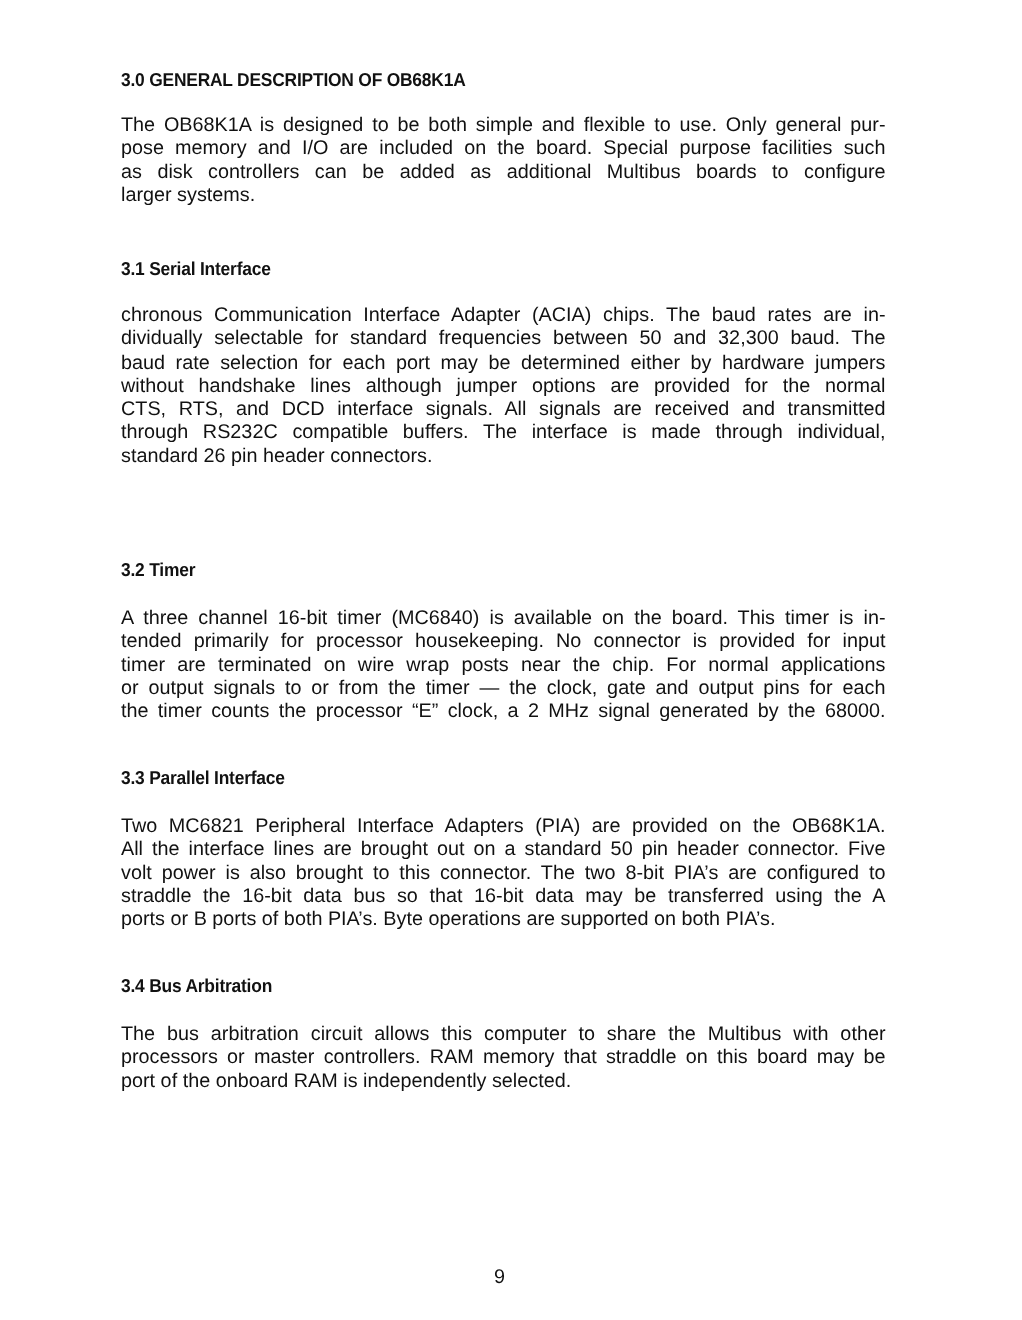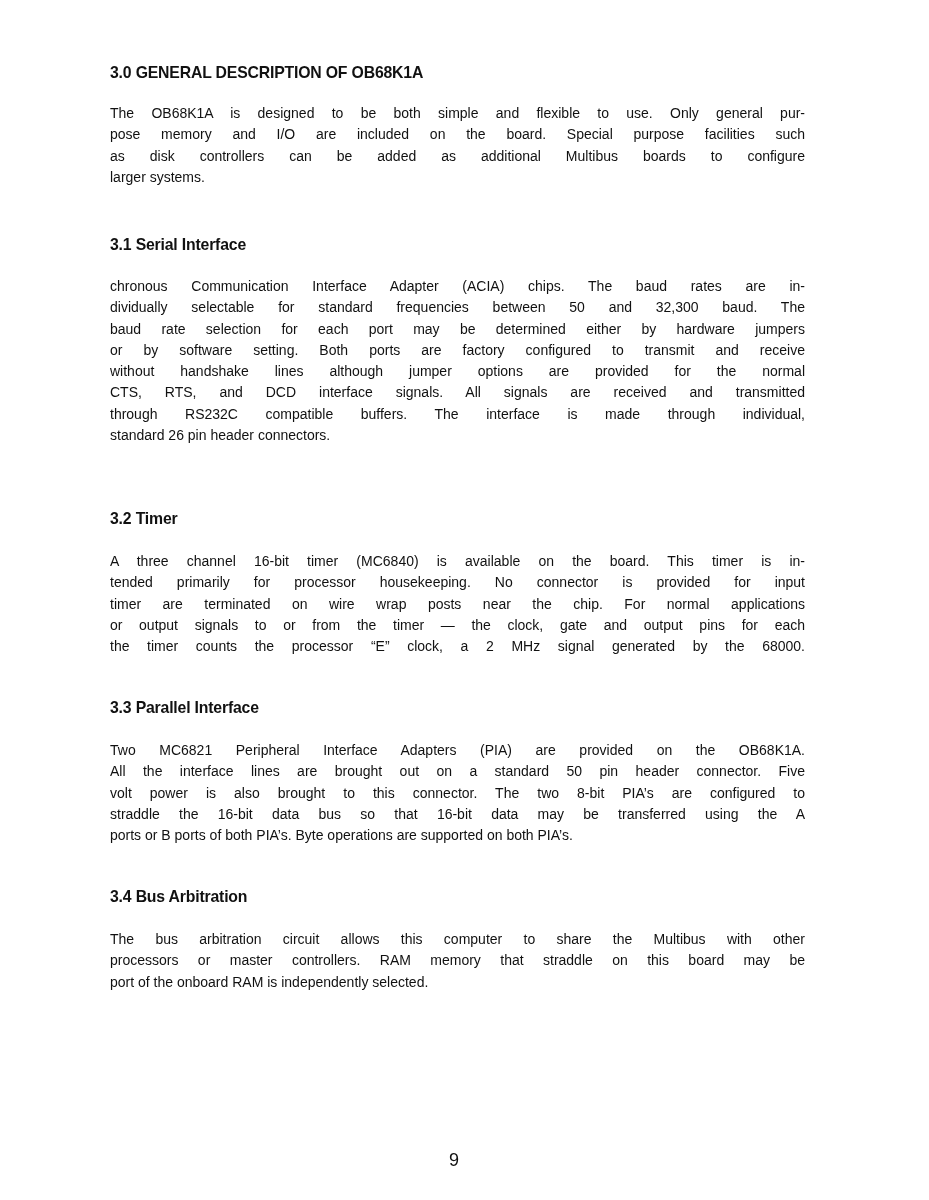--- a/index.html
+++ b/index.html
@@ -31,21 +31,21 @@
       letter-spacing: -0.2px;
       white-space: nowrap;
       color: #111111;
       transform: scaleX(0.93);
       transform-origin: left top;
     }
     .para {
       position: absolute;
       left: 110px;
       width: 695px;
-      font-size: 14px;
+      font-size: 18px;
       line-height: 21.3px;
       text-align: justify;
       color: #111111;
     }
     .para .line {
       display: block;
       text-align: justify;
       text-align-last: justify;
       white-space: nowrap;
       height: 21.3px;
@@ -73,21 +73,20 @@
     <span class="line">pose memory and I/O are included on the board. Special purpose facilities such</span>
     <span class="line">as disk controllers can be added as additional Multibus boards to configure</span>
     <span class="line last">larger systems.</span>
   </div>
 
   <div class="heading" style="top:235px;">3.1 Serial Interface</div>
   <div class="para" style="top:276px;">
     <span class="line">chronous Communication Interface Adapter (ACIA) chips. The baud rates are in-</span>
     <span class="line">dividually selectable for standard frequencies between 50 and 32,300 baud. The</span>
     <span class="line">baud rate selection for each port may be determined either by hardware jumpers</span>
-    <span class="line">or by software setting. Both ports are factory configured to transmit and receive</span>
     <span class="line">without handshake lines although jumper options are provided for the normal</span>
     <span class="line">CTS, RTS, and DCD interface signals. All signals are received and transmitted</span>
     <span class="line">through RS232C compatible buffers. The interface is made through individual,</span>
     <span class="line last">standard 26 pin header connectors.</span>
   </div>
 
   <div class="heading" style="top:509px;">3.2 Timer</div>
   <div class="para" style="top:551px;">
     <span class="line">A three channel 16-bit timer (MC6840) is available on the board. This timer is in-</span>
     <span class="line">tended primarily for processor housekeeping. No connector is provided for input</span>

